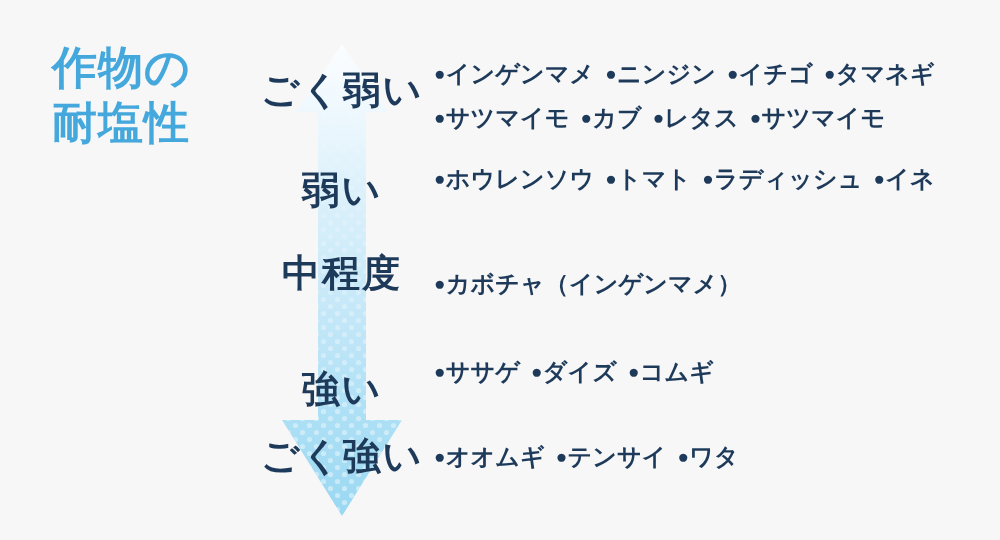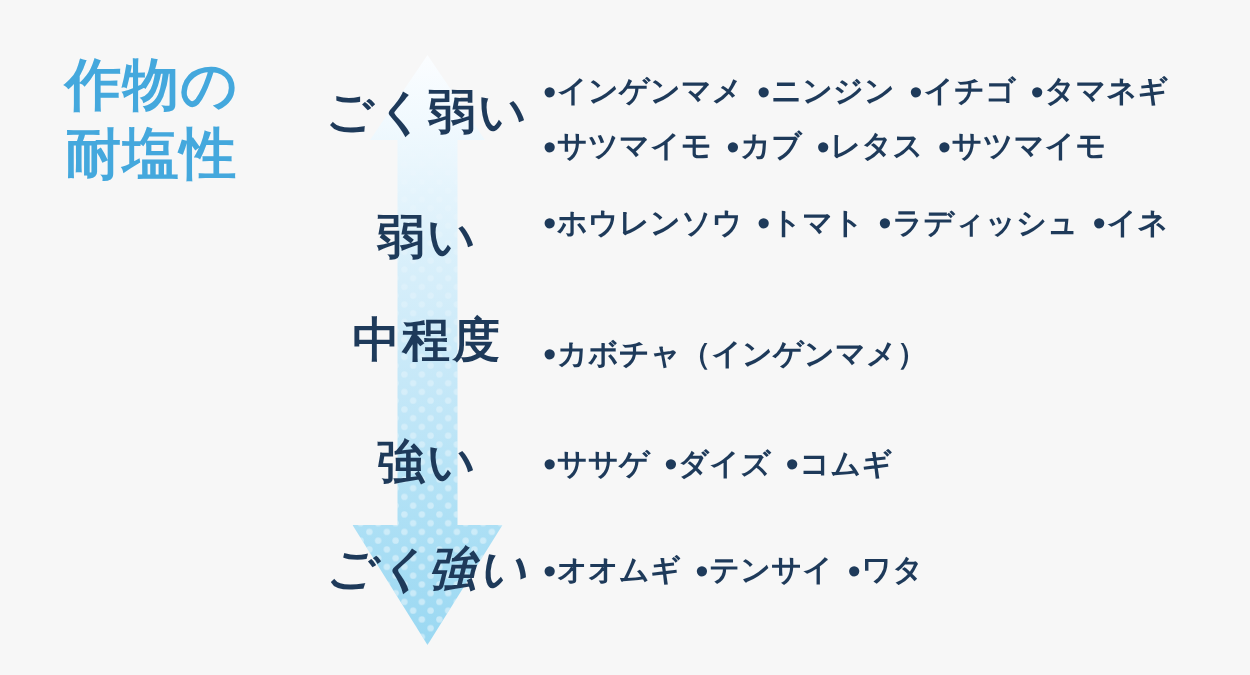--- a/index.html
+++ b/index.html
@@ -64,22 +64,22 @@
     line-height: 34px;
     letter-spacing: 2px;
     text-align: center;
     white-space: nowrap;
     transform: translate(-50%, -50%);
     left: 342px;
   }
   .tier-label.t0 { top: 90px;  }
   .tier-label.t1 { top: 190px; }
   .tier-label.t2 { top: 273px; text-align: right; }
-  .tier-label.t3 { top: 370px; }
-  .tier-label.t4 { top: 456px; font-style: italic; }
+  .tier-label.t3 { top: 389px; }
+  .tier-label.t4 { top: 456px; }
 
   
   .crop-row {
     position: absolute;
     left: 414px;
     width: 575px;
     color: #1e3a5a;
     font-size: 24px;
     line-height: 44px;
     font-weight: 700;

